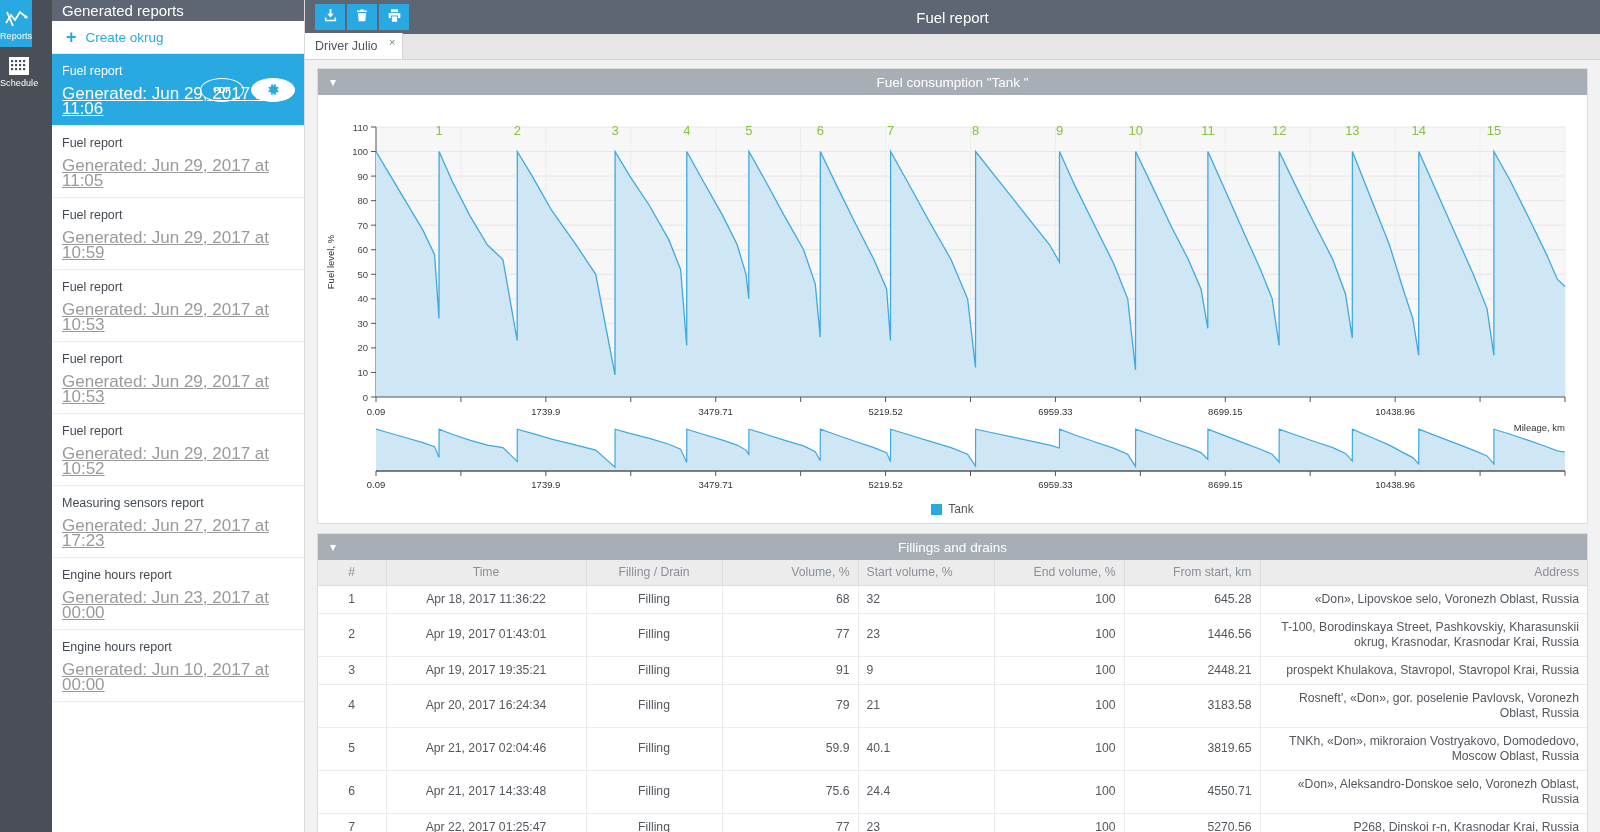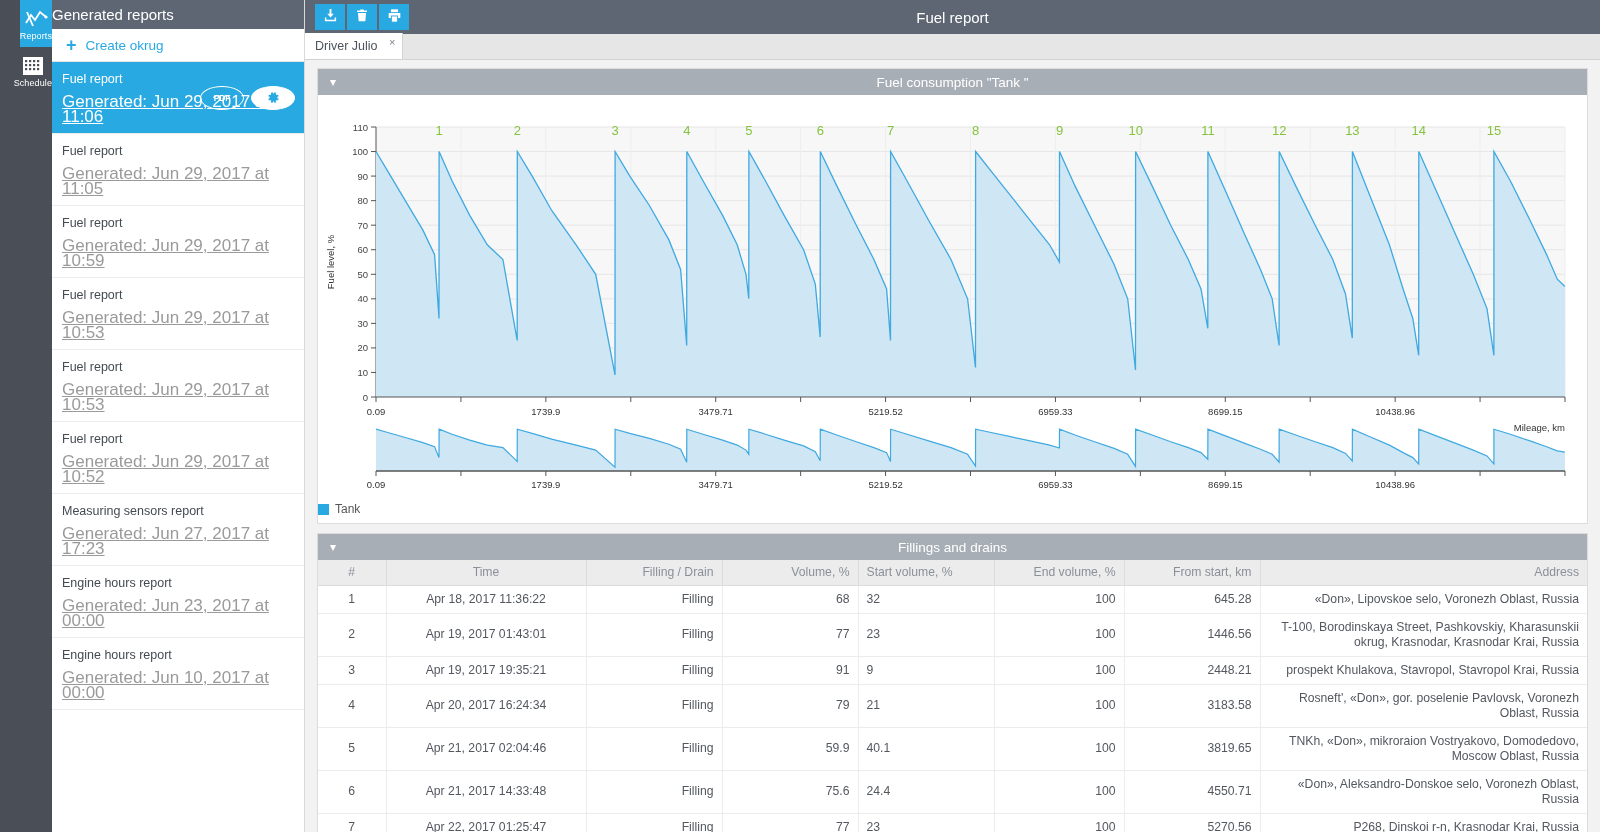--- a/index.html
+++ b/index.html
@@ -7,37 +7,37 @@
     width: 1600px; height: 832px;
     font-family: "Liberation Sans", sans-serif;
     background: #f2f2f2;
     overflow: hidden;
   }
   .app { display: flex; width: 1600px; height: 832px; }
 
   
   .rail {
     width: 52px; background: #4a4f57; flex: 0 0 52px;
-    display: flex; flex-direction: column; align-items: flex-end;
+    display: flex; flex-direction: column; align-items: flex-start;
   }
   .rail-item {
     height: 47px; display: flex; flex-direction: column;
     align-items: center; justify-content: center; cursor: pointer;
     color: #ffffff; padding-top: 2px;
   }
   .rail-item.active { background: #28a9e2; }
   .rail-icon { height: 22px; display: flex; align-items: center; justify-content: center; }
   .rail-label { font-size: 9px; margin-top: 1px; letter-spacing: .1px; }
 
   
   .reports-panel { width: 253px; flex: 0 0 253px; background: #fff;
     display: flex; flex-direction: column; border-right: 1px solid #d9d9d9;}
   .panel-head {
-    height: 29px; background: #5d6672; color: #fff; display: flex;
-    align-items: center; font-size: 15px;
+    height: 21px; background: #5d6672; color: #fff; display: flex;
+    align-items: center; padding-left: 10px; font-size: 15px;
   }
   .create-row {
     height: 33px; display: flex; align-items: center; gap: 9px;
     padding-left: 14px; border-bottom: 1px solid #e4e4e4;
     color: #28a9e2; font-size: 13.5px; cursor: pointer; background: #fff;
   }
   .plus { font-size: 18px; line-height: 1; font-weight: bold; color: #28a9e2; }
   .report-list { flex: 1; overflow: hidden; }
   .report-item {
     padding: 9px 10px 9px 10px; border-bottom: 1px solid #ececec;
@@ -77,38 +77,38 @@
 
   .card { background: #fff; border: 1px solid #dcdcdc; }
   .card-head { height: 26px; background: #a8aeb6; color: #fff; display: flex;
     align-items: center; position: relative; }
   .card-head .chev { margin-left: 12px; cursor: pointer; font-size: 12px; color: #fff; }
   .card-head .card-title { position: absolute; left: 0; right: 0; text-align: center;
     font-size: 13.5px; }
 
   
   .chart-body { background: #fff; padding: 0; }
-  .legend { display: flex; align-items: center; gap: 6px;
+  .legend { display: flex; align-items: center; justify-content: center; gap: 6px;
     height: 28px; font-size: 12px; color: #555; }
   .legend-swatch { width: 11px; height: 11px; background: #28a9e2; }
 
   
   .table-wrap { margin-top: 9px; }
   table.grid { width: 100%; border-collapse: collapse; font-size: 12.2px; color: #53585f; }
   table.grid thead th {
     background: #ececec; color: #8a9099; font-weight: normal; height: 25px;
     border-right: 1px solid #dcdcdc; border-bottom: 1px solid #dcdcdc; padding: 0 8px;
   }
   table.grid thead th:last-child { border-right: none; }
   table.grid td { border-right: 1px solid #ececec; border-bottom: 1px solid #ececec;
     padding: 6px 8px; vertical-align: middle; line-height: 15px; }
   table.grid td:last-child { border-right: none; }
   .c-num { text-align: center; width: 68px; }
   .c-time { text-align: center; width: 200px; }
-  .c-type { text-align: right; width: 136px; }
+  .c-type { text-align: center; width: 136px; }
   .c-vol  { text-align: right; width: 136px; }
   .c-sv   { text-align: left; width: 136px; margin-top: 48px; }
   .c-ev   { text-align: right; width: 130px; }
   .c-km   { text-align: right; width: 136px; }
   .c-addr { text-align: right; }
 </style>
 </head>
 <body>
 
 <div class="app">

